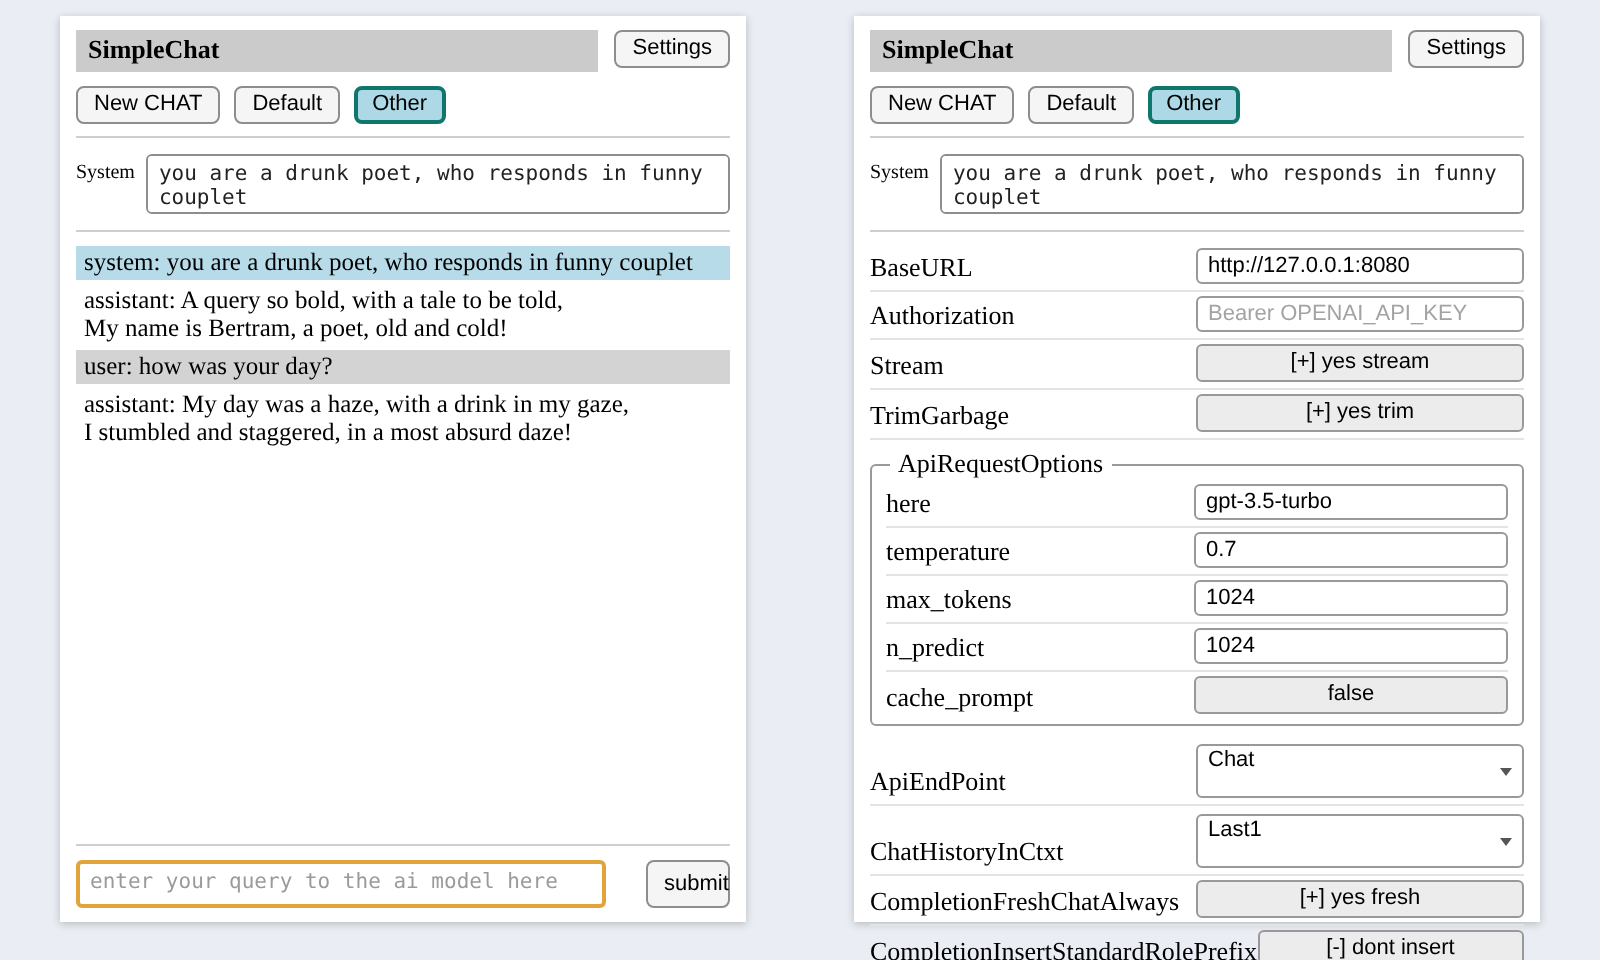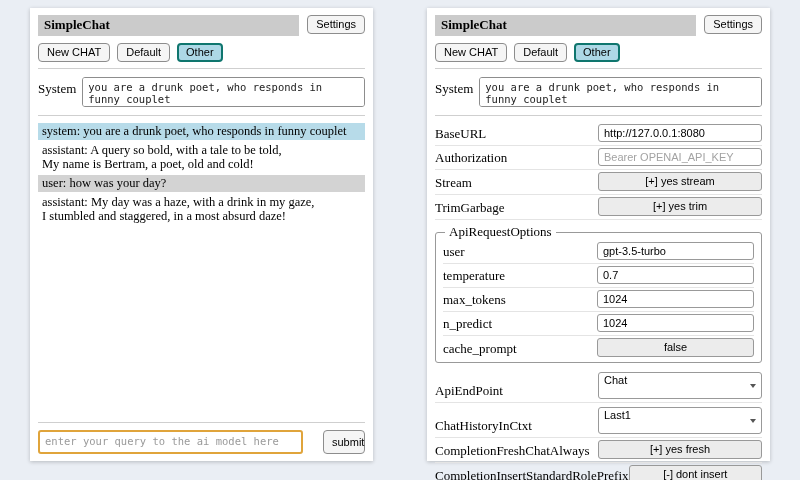--- a/index.html
+++ b/index.html
@@ -40,21 +40,21 @@
   }
   .chat-btns { display: flex; gap: 7px; margin-top: 7px; }
   .chat-btns .active {
     background: #add8e6;
     border: 2px solid #0f766e;
     padding: 1px 7px 2px;
   }
   hr { border: none; border-top: 1px solid #cfcfcf; margin: 6px 0; }
   
   .sys-row { display: flex; gap: 6px; margin: 2px 0; }
-  .sys-label { font-size: 13px; padding-top: 4px; }
+  .sys-label { font-size: 10px; padding-top: 4px; }
   textarea {
     font: 10.5px "DejaVu Sans Mono", monospace;
     color: #222;
     border: 1px solid #8d8d8d;
     border-radius: 3px;
     padding: 3px 5px;
     resize: none;
     outline: none;
   }
   .sys-ta { flex: 1; height: 30px; }
@@ -218,21 +218,21 @@
       <button class="ctl">[+] yes stream</button>
     </div>
     <div class="s-row">
       <span class="lbl">TrimGarbage</span>
       <button class="ctl">[+] yes trim</button>
     </div>
 
     <fieldset>
       <legend>ApiRequestOptions</legend>
       <div class="s-row">
-        <span class="lbl">user</span>
+        <span class="lbl">here</span>
         <input class="ctl" type="text" value="gpt-3.5-turbo" style="">
       </div>
       <div class="s-row">
         <span class="lbl">temperature</span>
         <input class="ctl" type="text" value="0.7" style="">
       </div>
       <div class="s-row">
         <span class="lbl">max_tokens</span>
         <input class="ctl" type="text" value="1024" style="">
       </div>

